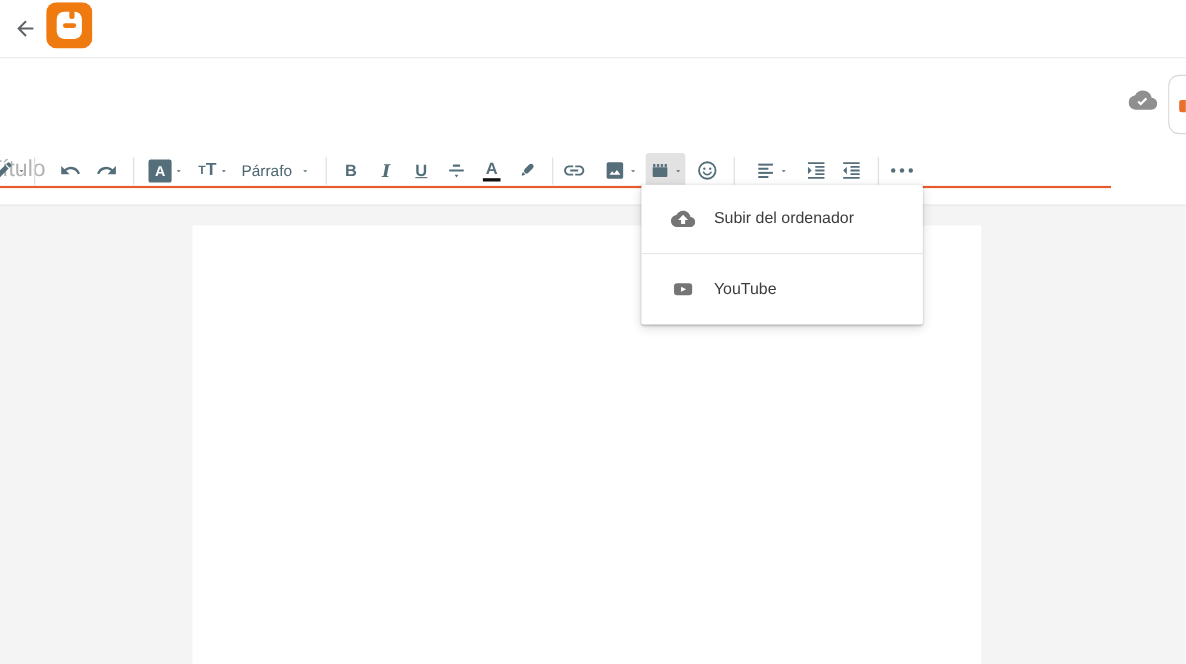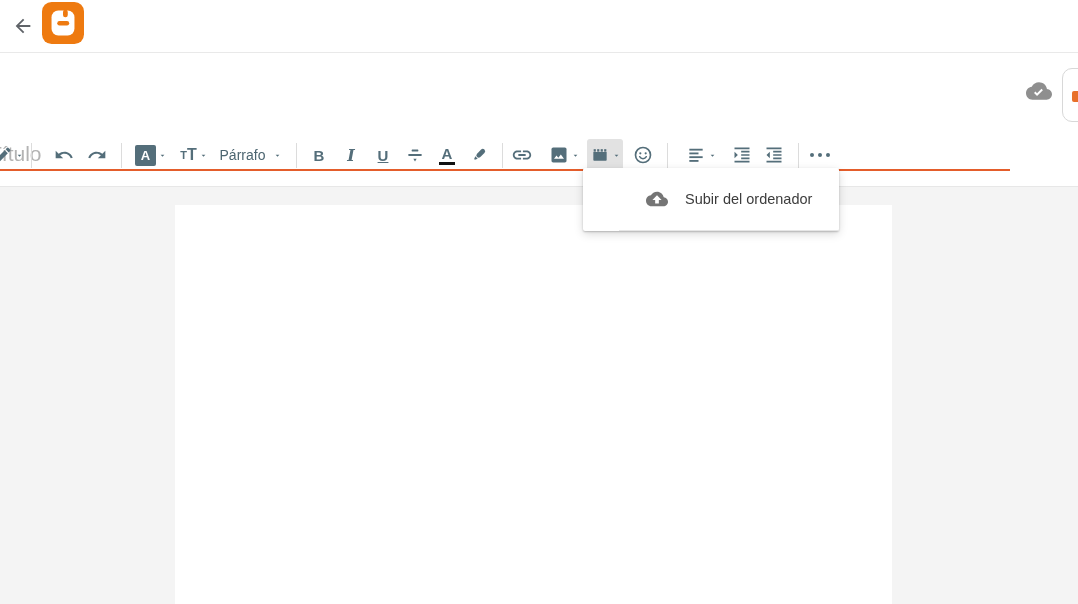--- a/index.html
+++ b/index.html
@@ -40,21 +40,21 @@
   .video-btn { background:#e2e2e2; border-radius:3px; }
   .dots { display:flex; gap:4px; }
   .dots i { width:4px; height:4px; border-radius:50%; background:#546e7a; }
 
   
   .editor-bg { position:absolute; left:0; top:186px; width:1078px; height:418px; background:#f4f4f4; border-top:1px solid #e7e7e7; }
   .post-body { position:absolute; left:175px; top:205px; width:717px; height:399px; background:#fff; z-index:1; }
 
   
   .menu { position:absolute; left:583px; top:168px; width:256px; background:#fff; border-radius:2px; z-index:10;
-          box-shadow:0 1px 2px rgba(0,0,0,.22), 0 3px 10px rgba(0,0,0,.15);padding-left:36px; }
+          box-shadow:0 1px 2px rgba(0,0,0,.22), 0 3px 10px rgba(0,0,0,.15); }
   .menu-item { display:flex; align-items:center; padding-left:27px; cursor:pointer; }
   .menu-item.first { height:62px; }
   .menu-item.second { height:64px; }
   .mi-icon { width:22px; height:22px; margin-right:17px; flex:none; }
   .mi-label { font-size:14.5px; color:#3c3c3c; }
   .menu-divider { height:1px; background:#e6e6e6; }
 </style>
 </head>
 <body>
 
@@ -247,15 +247,22 @@
   <div class="post-body"></div>
 
   <div class="menu">
     <div class="menu-item first">
       <svg class="mi-icon" viewBox="0 0 24 24" fill="#757575">
           <path d="M19.35 10.04C18.67 6.59 15.64 4 12 4 9.11 4 6.6 5.64 5.35 8.04 2.34 8.36 0 10.91 0 14c0 3.31 2.69 6 6 6h13c2.76 0 5-2.24 5-5 0-2.64-2.05-4.78-4.65-4.96zM14 13v4h-4v-4H7l5-5 5 5h-3z"></path>
         </svg>
       <span class="mi-label">Subir del ordenador</span>
     </div>
     <div class="menu-divider"></div>
+    <div class="menu-item second">
+      <svg class="mi-icon" viewBox="0 0 24 24">
+          <rect x="3" y="6" width="18" height="12" rx="3" fill="#757575"></rect>
+          <path d="M10 9.5l5 2.5-5 2.5z" fill="#ffffff"></path>
+        </svg>
+      <span class="mi-label">YouTube</span>
+    </div>
   </div>
 
 </div>
 
 </body></html>

